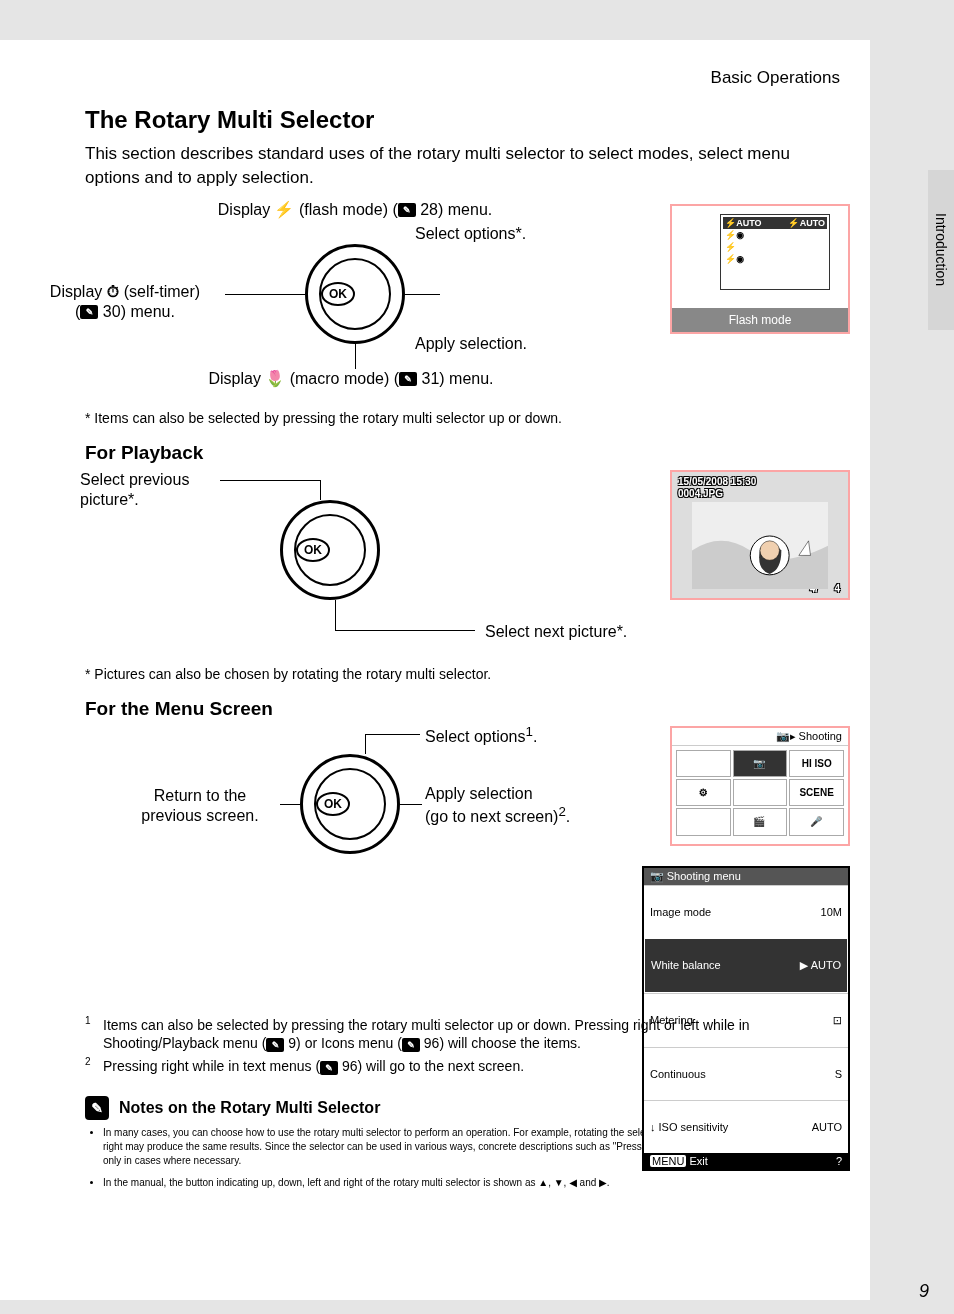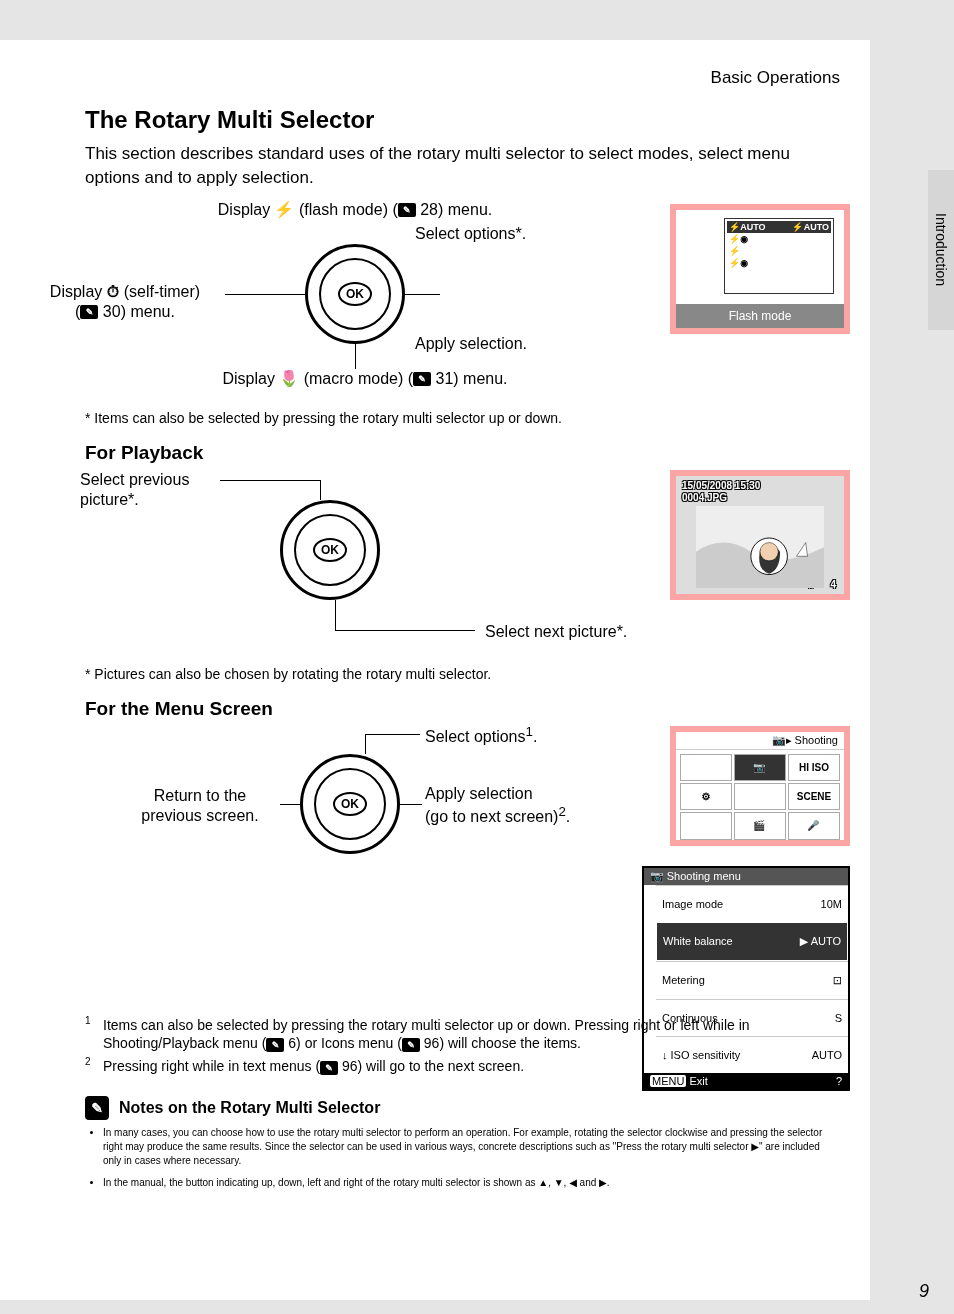--- a/index.html
+++ b/index.html
@@ -68,21 +68,21 @@
     border-radius: 50%;
     display: flex;
     align-items: center;
     justify-content: center;
     background: #fff;
   }
   .dial-inner {
     width: 72px; height: 72px;
     border: 2px solid #000;
     border-radius: 50%;
-    display:flex; align-items:center; justify-content:center;
+    display:flex; align-items:center; justify-content:flex-start;
     position: relative;
   }
   .dial-ok {
     width: 34px; height: 24px;
     border: 2px solid #000;
     border-radius: 50%;
     display:flex; align-items:center; justify-content:center;
     font-size: 12px;
     font-weight: bold;
   }
@@ -109,21 +109,21 @@
     position: relative;
   }
   .footnote-num .sup {
     position: absolute;
     left: 0;
     top: -2px;
     font-size: 10px;
   }
   .screen {
     position: absolute;
-    border: 6px solid #fca5a5;
+    border: 2px solid #fca5a5;
     background: #fff;
   }
   .screen-flash {
     right: -10px; top: 0;
     width: 180px; height: 130px;
   }
   .screen-flash-inner {
     position: absolute;
     left: 48px; top: 8px;
     width: 110px; height: 76px;
@@ -192,23 +192,22 @@
     background:#fff;
     font-size: 11px;
   }
   .menu-title {
     background: #555; color:#fff;
     padding: 2px 6px;
     font-size: 11px;
   }
   .menu-row {
     display:flex; justify-content: space-between;
-    padding: 12px 6px;
+    padding: 20px 6px;
     border-top: 1px solid #ccc;
-    margin-left: 12px;
   }
   .menu-row.active { background:#333; color:#fff; border:1px solid #fff; }
   .menu-footer {
     background:#000000; color:#fff;
     padding: 2px 6px;
     display:flex; justify-content: space-between;
   }
   .notes {
     margin-top: 20px;
   }
@@ -292,21 +291,21 @@
         <span>Display </span><span class="glyph">⏱</span><span> (self-timer)</span><br>
         <span>(</span><span class="ref-icon">✎</span><span> 30) menu.</span>
       </div>
       <div class="line" style="left:140px; top:90px; width:80px; height:1px;"></div>
 
       <div class="label" style="left:330px; top:20px; width:200px; text-align:left;">Select options*.</div>
       <div class="line" style="left:320px; top:90px; width:35px; height:1px;"></div>
 
       <div class="label" style="left:330px; top:130px; width:200px; text-align:left;">Apply selection.</div>
 
-      <div class="label" style="left:70px; top:165px; width:420px;">
+      <div class="label" style="left:56px; top:165px; width:420px;">
         <span>Display </span><span class="glyph">🌷</span><span> (macro mode) (</span><span class="ref-icon">✎</span><span> 31) menu.</span>
       </div>
       <div class="line" style="left:270px; top:140px; width:1px; height:25px;"></div>
 
       <div class="screen screen-flash">
         <div class="screen-flash-inner">
           <div class="screen-flash-row active">
               <span>⚡AUTO</span>
               <span>⚡AUTO</span>
             </div>
@@ -426,21 +425,21 @@
         <div class="menu-footer">
             <span><span style="background:#fff;color:#000;padding:0 2px;border-radius:2px;">MENU</span> <span>Exit</span></span>
             <span>?</span>
           </div>
       </div>
 
     </div>
 
     <div class="footnote-num">
       <span class="sup">1</span>
-      <span>Items can also be selected by pressing the rotary multi selector up or down. Pressing right or left while in Shooting/Playback menu (</span><span class="ref-icon">✎</span><span> 6) or Icons menu (</span><span class="ref-icon">✎</span><span> 96) will choose the items.</span>
+      <span>Items can also be selected by pressing the rotary multi selector up or down. Pressing right or left while in Shooting/Playback menu (</span><span class="ref-icon">✎</span><span> 9) or Icons menu (</span><span class="ref-icon">✎</span><span> 96) will choose the items.</span>
     </div>
     <div class="footnote-num">
       <span class="sup">2</span>
       <span>Pressing right while in text menus (</span><span class="ref-icon">✎</span><span> 96) will go to the next screen.</span>
     </div>
   </div>
 
   <div class="notes">
     <h3>
       <span class="pencil-icon">✎</span>

